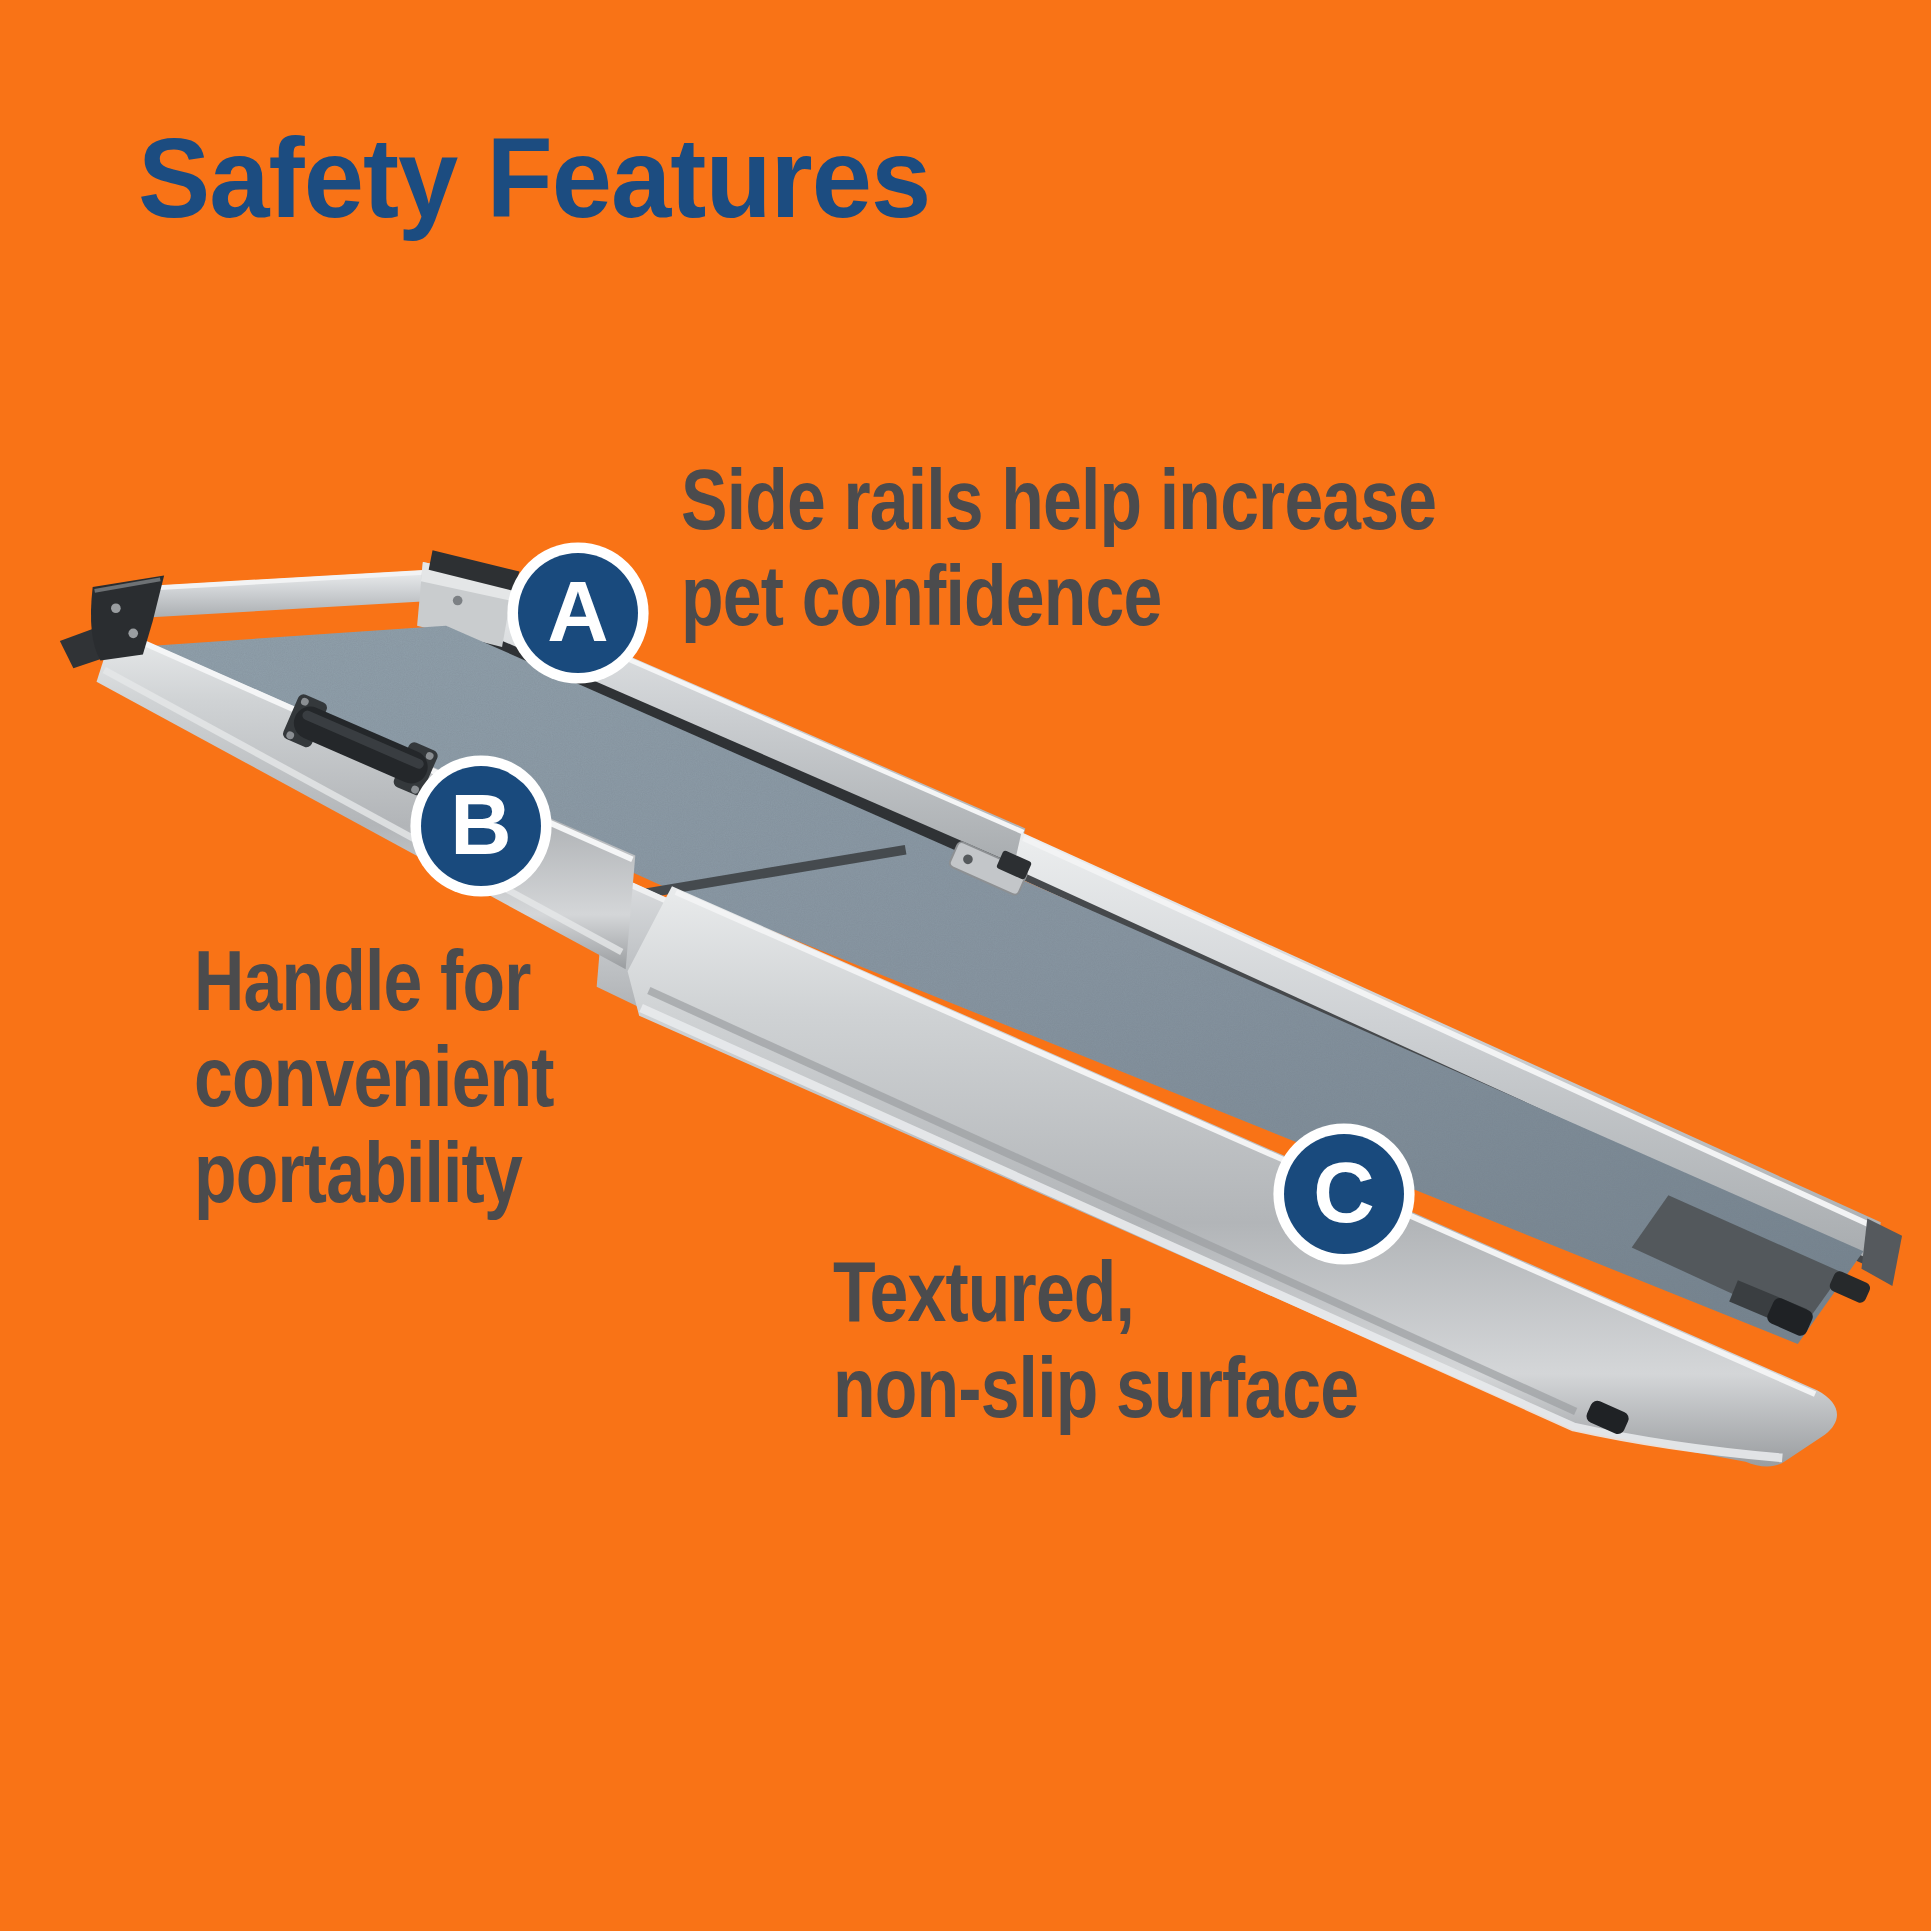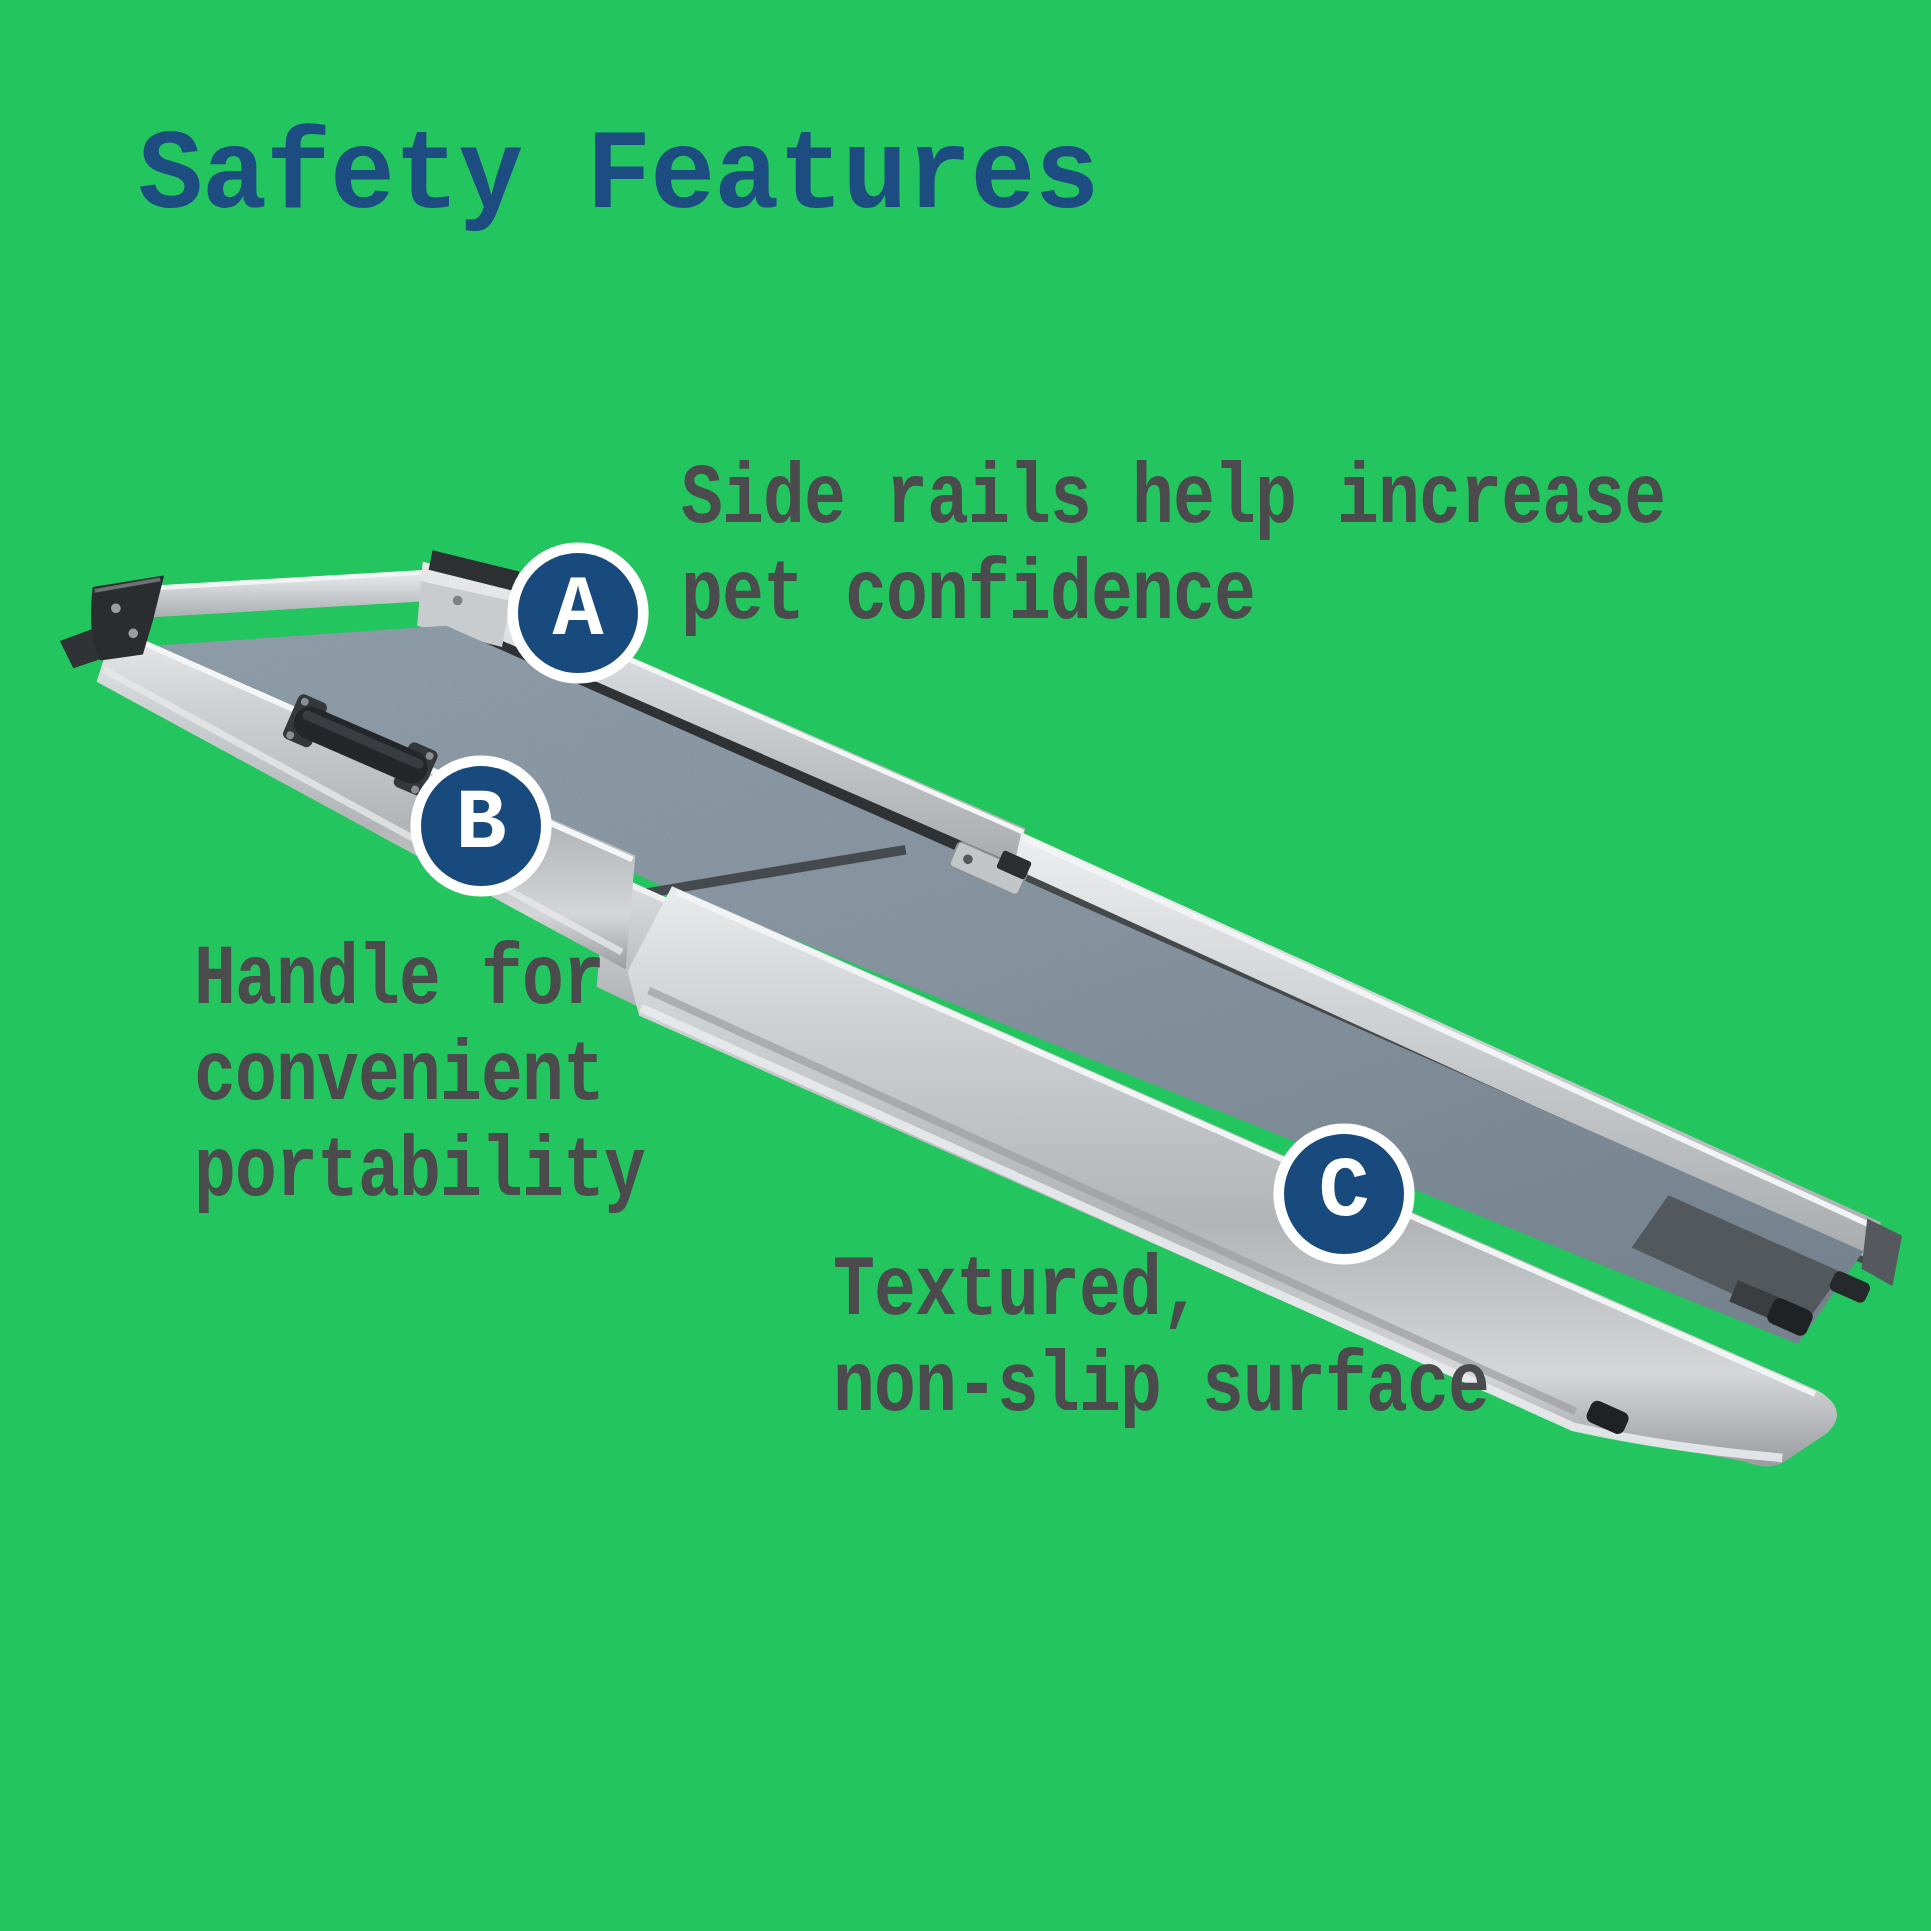--- a/index.html
+++ b/index.html
@@ -1,18 +1,18 @@
 <!DOCTYPE html>
 <html><head>
 <meta charset="utf-8">
 <style>
   html,body{margin:0;padding:0;background:#ffffff;}
   body{width:1931px;height:1931px;position:relative;overflow:hidden;
        font-family:"Liberation Sans","DejaVu Sans",sans-serif;}
-  .canvas{position:absolute;inset:0;background:#22c55e;font-family:Liberation Mono, monospace;}
+  .canvas{position:absolute;inset:0;background:#f97316;}
 
   .page-title{
     position:absolute;left:138px;top:112px;margin:0;
     font-size:114px;font-weight:bold;letter-spacing:-1px;
     color:#1c4c80;white-space:nowrap;
     transform:scaleX(0.95);transform-origin:left top;
   }
 
   .callout-text{
     position:absolute;margin:0;

